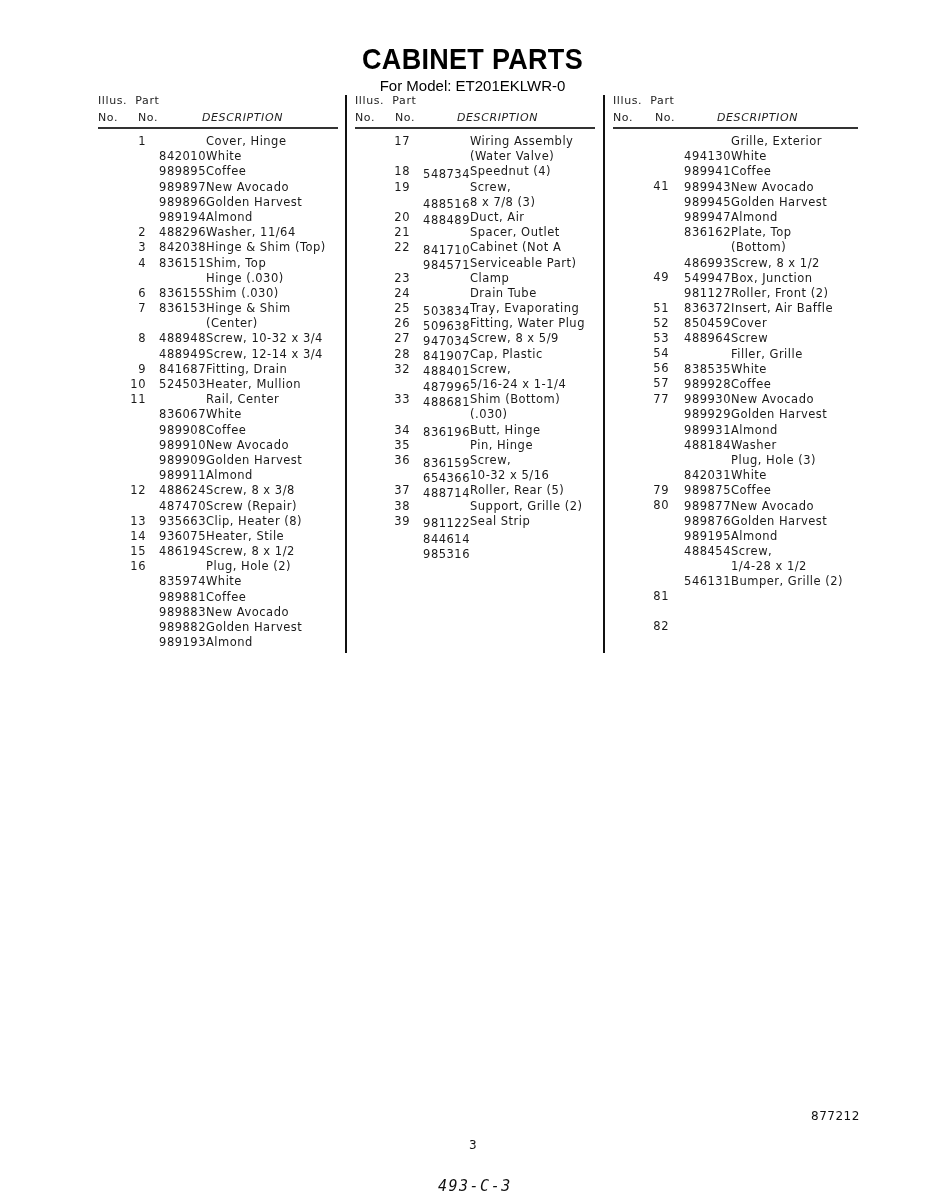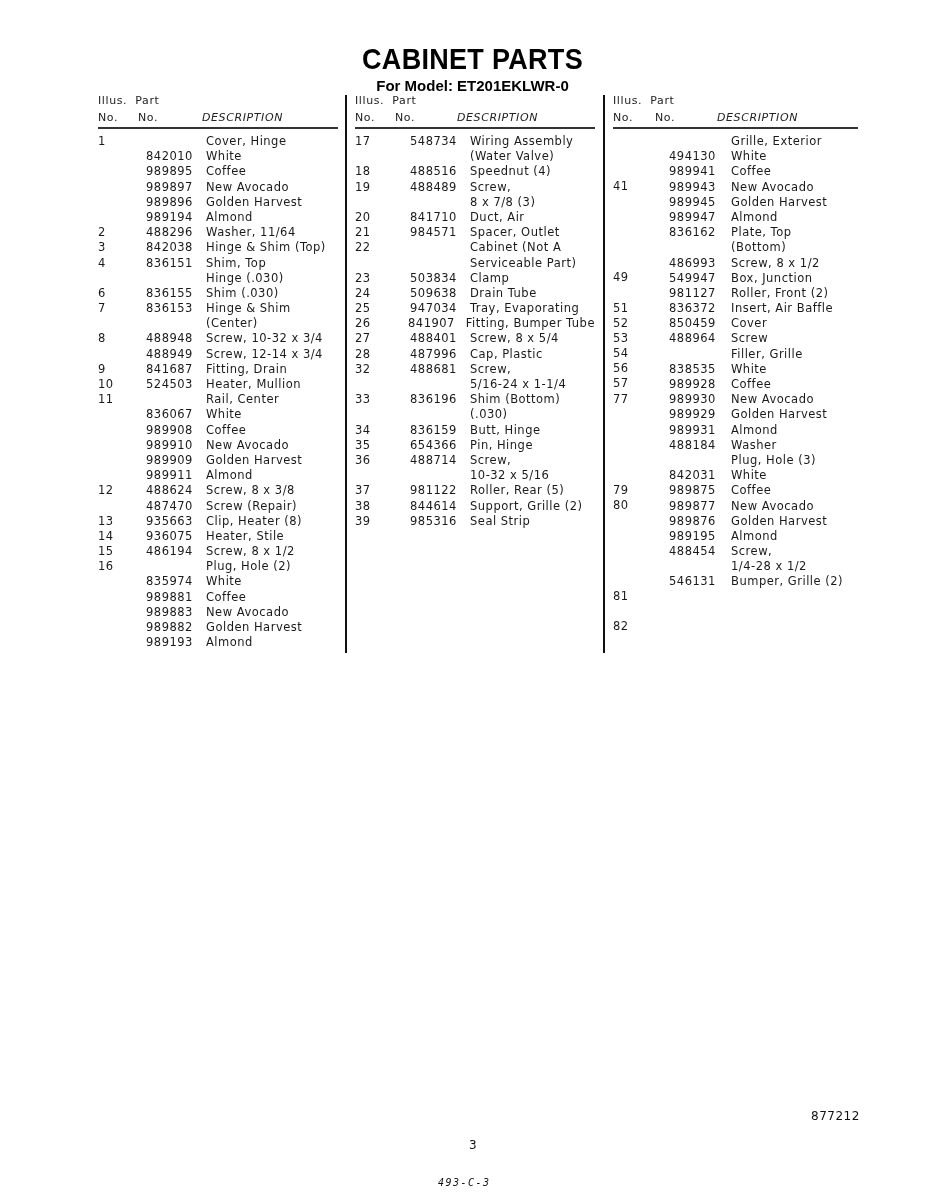--- a/index.html
+++ b/index.html
@@ -2,46 +2,46 @@
 <html><head>
 <meta charset="utf-8">
 <style>
   html, body { margin: 0; padding: 0; background: #ffffff; }
   body { width: 945px; height: 1200px; position: relative; overflow: hidden;
          font-family: "DejaVu Sans", sans-serif; color: #111; }
   .title { position: absolute; left: 0; width: 945px; top: 44px; text-align: center;
            font-family: "Liberation Sans", sans-serif; font-weight: bold; font-size: 27px;
            letter-spacing: 0.3px; transform: scaleY(1.08); color: #000; }
   .subtitle { position: absolute; left: 0; width: 945px; top: 77px; text-align: center;
-              font-family: "Liberation Sans", sans-serif; font-weight: bold; font-size: 15px;
+              font-family: "Liberation Sans", sans-serif; font-weight: normal; font-size: 15px;
               color: #000; }
-  .col { position: absolute; top: 92px; }
+  .col { position: absolute; top: 92px; text-align: right; }
   .col1 { left: 98px; width: 240px; }
   .col2 { left: 355px; width: 240px; }
   .col3 { left: 613px; width: 245px; }
   .hdr { position: relative; height: 36px; font-size: 11px; letter-spacing: 0.6px; color: #222; }
   .hdr .l1 { position: absolute; top: 2px; left: 0; }
   .hdr .no1 { position: absolute; top: 19px; left: 0; }
   .hdr .no2 { position: absolute; top: 19px; left: 40px; }
   .hdr .desc { position: absolute; top: 19px; left: 104px; font-style: italic; }
   .hdr .rule { position: absolute; top: 35px; left: 0; right: 0; height: 1.5px; background: #333; }
   .col2 .hdr .no2 { left: 40px; } .col2 .hdr .desc { left: 102px; }
   .col3 .hdr .no2 { left: 42px; } .col3 .hdr .desc { left: 104px; }
   .rows { margin-top: 6px; }
   .row { display: flex; height: 15.2px; line-height: 15.2px; font-size: 11.5px;
          letter-spacing: 0.5px; white-space: nowrap; color: #1a1a1a; }
   .row .illus { width: 48px; }
   .row .part { width: 60px; }
-  .col2 .row .illus { width: 55px; } .col2 .row .part { width: 60px; }
+  .col2 .row .illus { width: 55px; } .col2 .row .part { width: 60px; margin-top: 33px; }
   .col3 .row .illus { width: 56px; margin-top: 45px; } .col3 .row .part { width: 62px; }
   .divider { position: absolute; top: 95px; width: 2px; height: 558px; background: #111; }
   .div1 { left: 345px; } .div2 { left: 603px; }
   .page-num { position: absolute; top: 1138px; left: 469px; font-size: 12px; }
   .doc-num { position: absolute; top: 1109px; left: 811px; font-size: 12px; letter-spacing: 0.5px; }
-  .hand { position: absolute; top: 1177px; left: 438px; font-size: 10px; font-style: italic;
+  .hand { position: absolute; top: 1177px; left: 438px; font-size: 15px; font-style: italic;
           letter-spacing: 1.5px; font-family: "DejaVu Sans Mono", monospace; }
 </style>
 </head>
 <body>
 
 <div class="title">CABINET PARTS</div>
 <div class="subtitle">For Model: ET201EKLWR-0</div>
 
 <div class="divider div1"></div>
 <div class="divider div2"></div>
@@ -292,26 +292,26 @@
         <span class="desc">Drain Tube</span>
       </div>
       <div class="row">
         <span class="illus">25</span>
         <span class="part">947034</span>
         <span class="desc">Tray, Evaporating</span>
       </div>
       <div class="row">
         <span class="illus">26</span>
         <span class="part">841907</span>
-        <span class="desc">Fitting, Bumper Tube</span>
+        <span class="desc">Fitting, Water Plug</span>
       </div>
       <div class="row">
         <span class="illus">27</span>
         <span class="part">488401</span>
-        <span class="desc">Screw, 8 x 5/4</span>
+        <span class="desc">Screw, 8 x 5/9</span>
       </div>
       <div class="row">
         <span class="illus">28</span>
         <span class="part">487996</span>
         <span class="desc">Cap, Plastic</span>
       </div>
       <div class="row">
         <span class="illus">32</span>
         <span class="part">488681</span>
         <span class="desc">Screw,</span>

